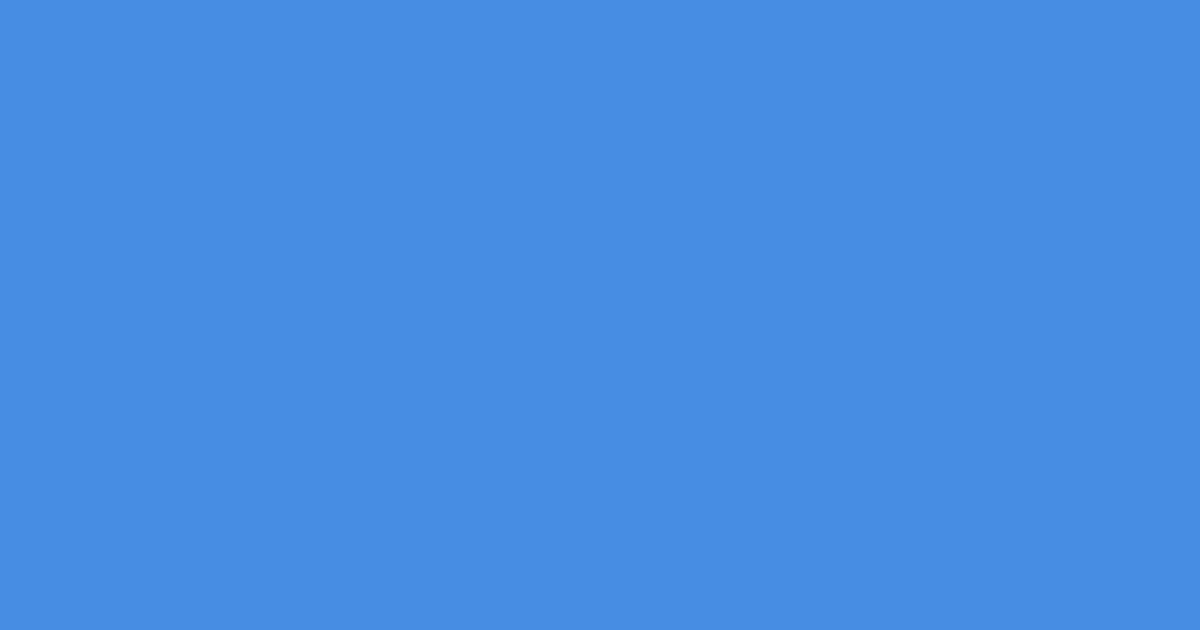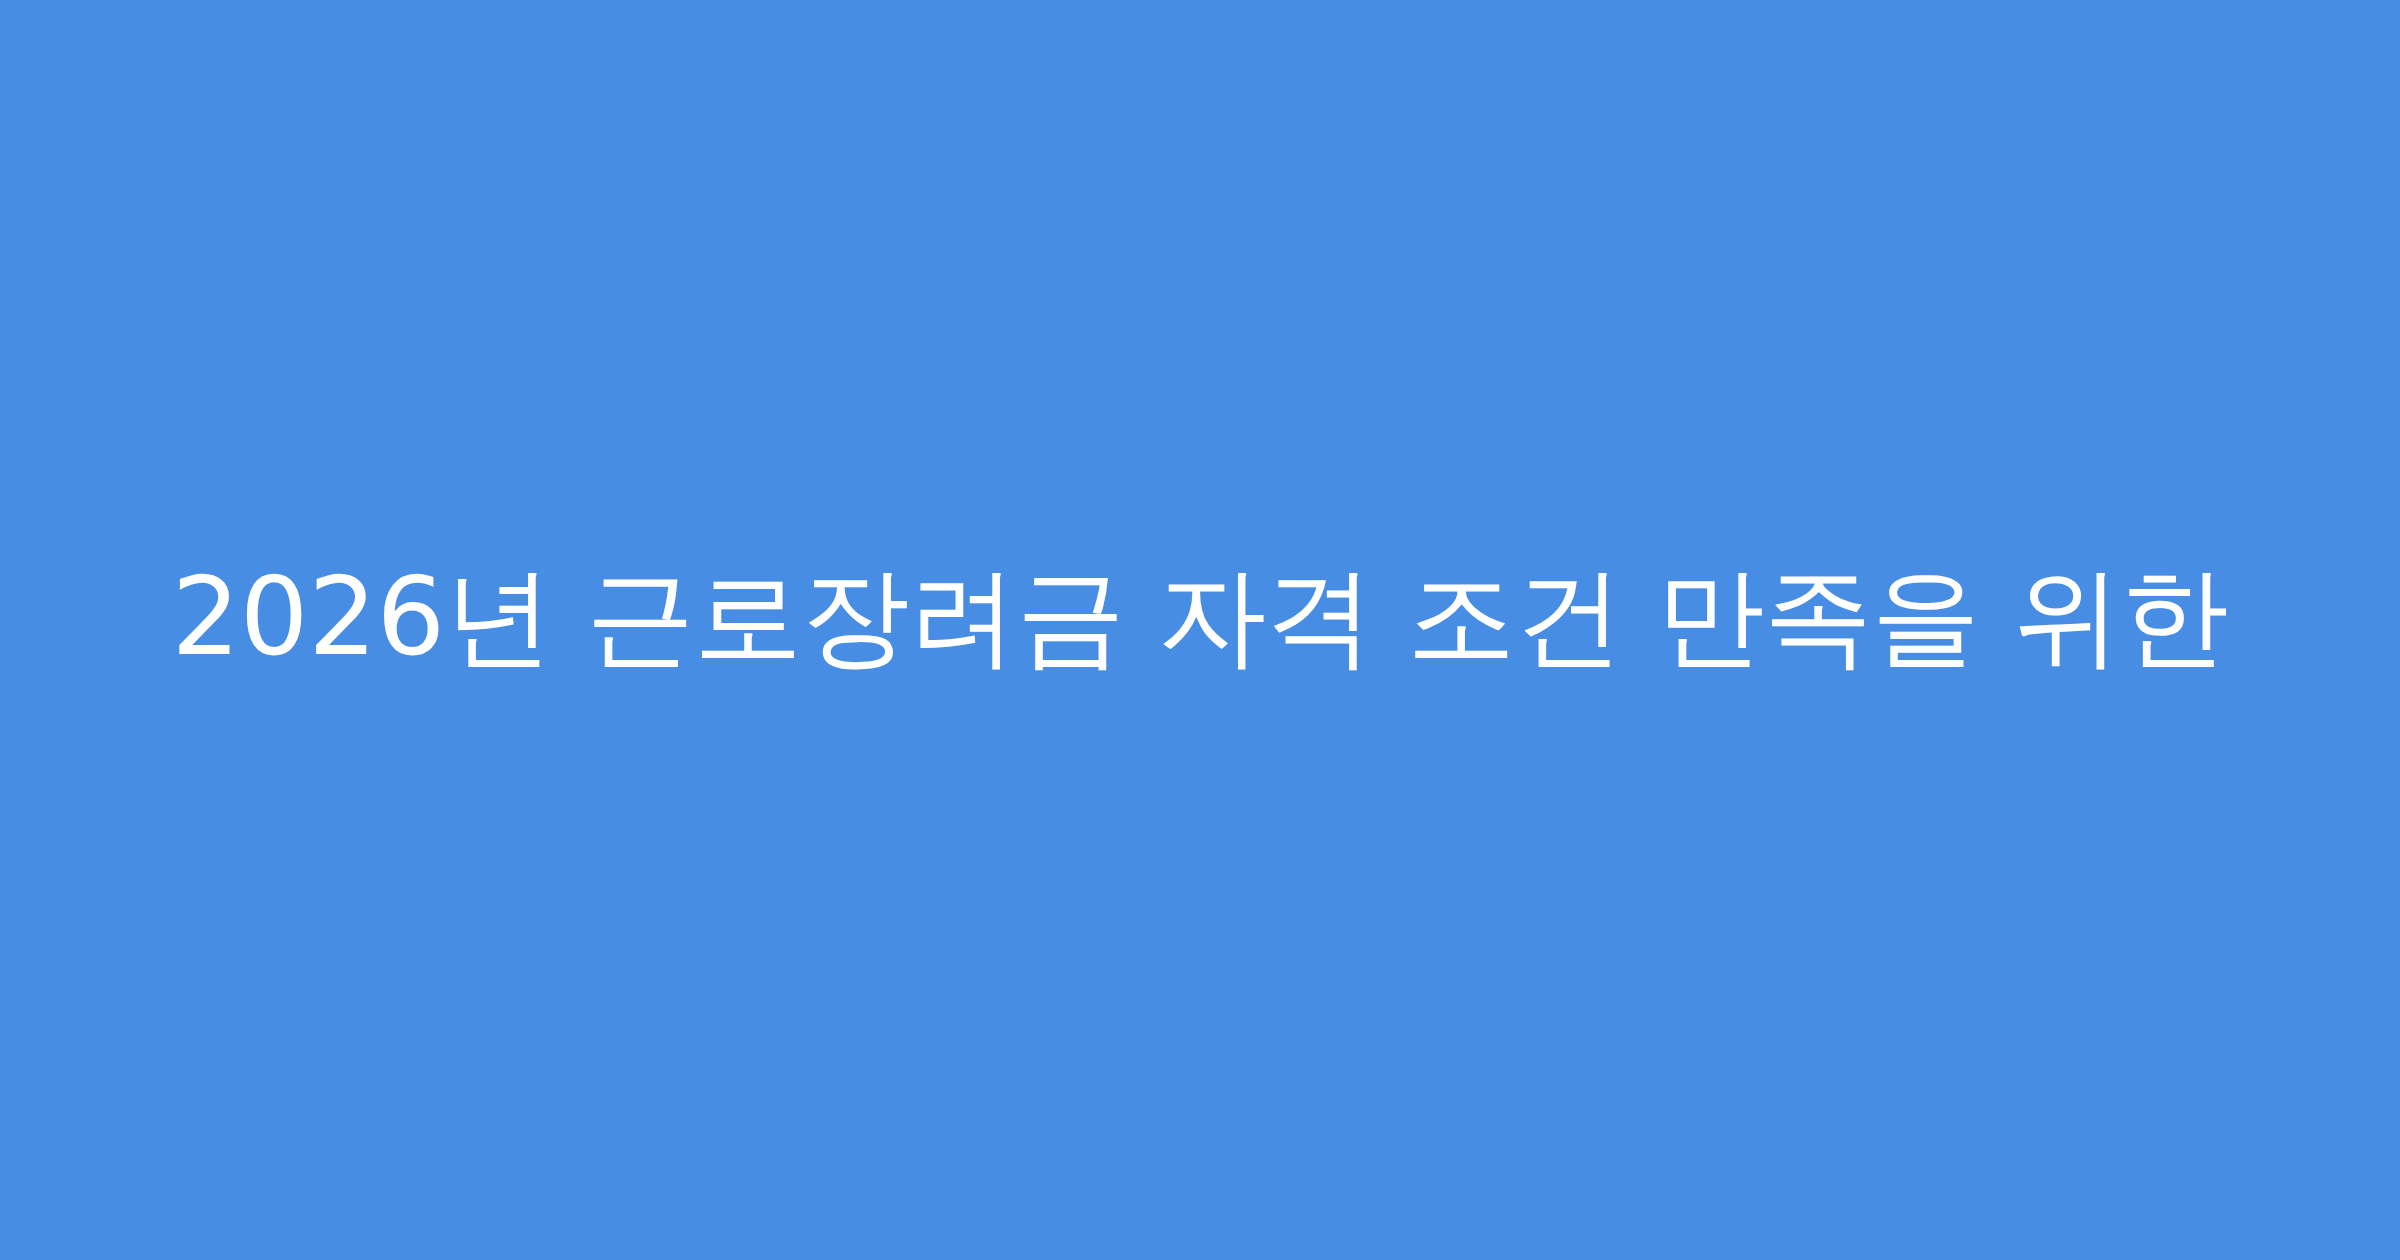--- a/index.html
+++ b/index.html
@@ -47,18 +47,17 @@
     white-space: nowrap;
   }
 </style>
 </head>
 <body>
 
 <div class="card" style="background: rgb(71, 141, 227);">
 
   <div class="title-block">
 
-    <span class="title-line" style="color: rgb(255, 255, 255);">2026년 근로장려금 자격 조건 만족을 위한</span>
 
 
   </div>
 
 </div>
 
 </body></html>

